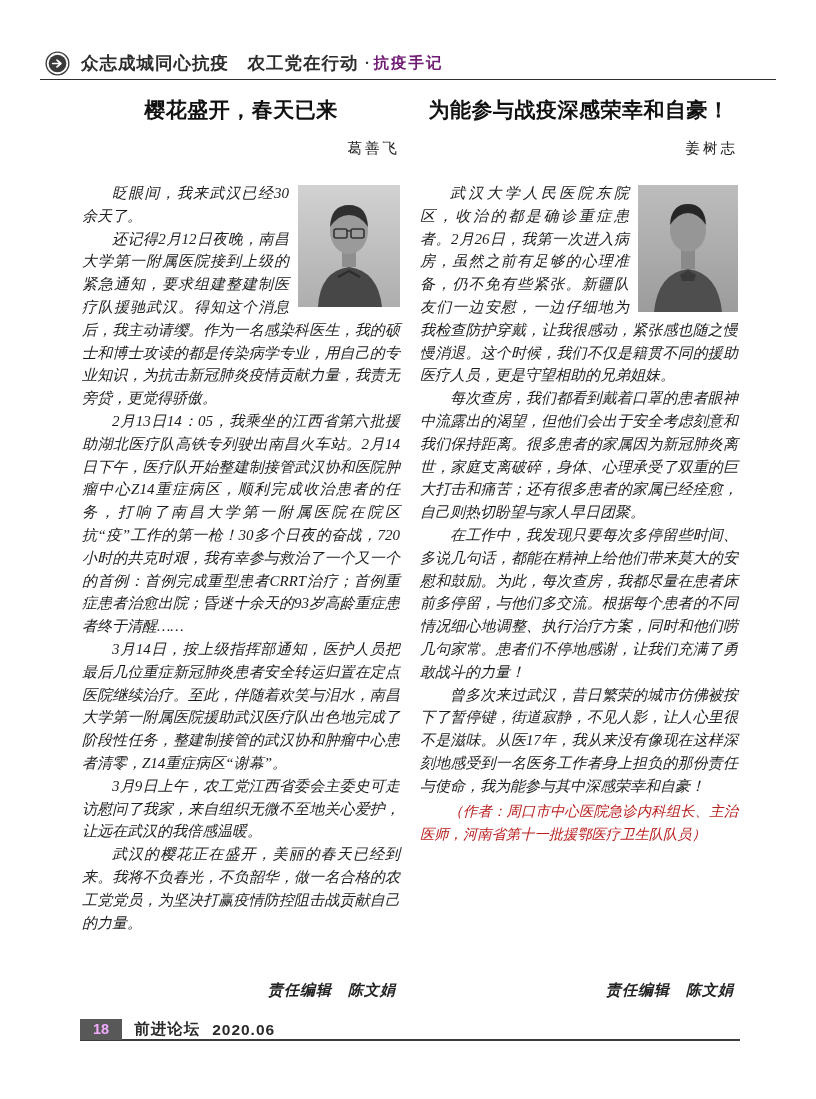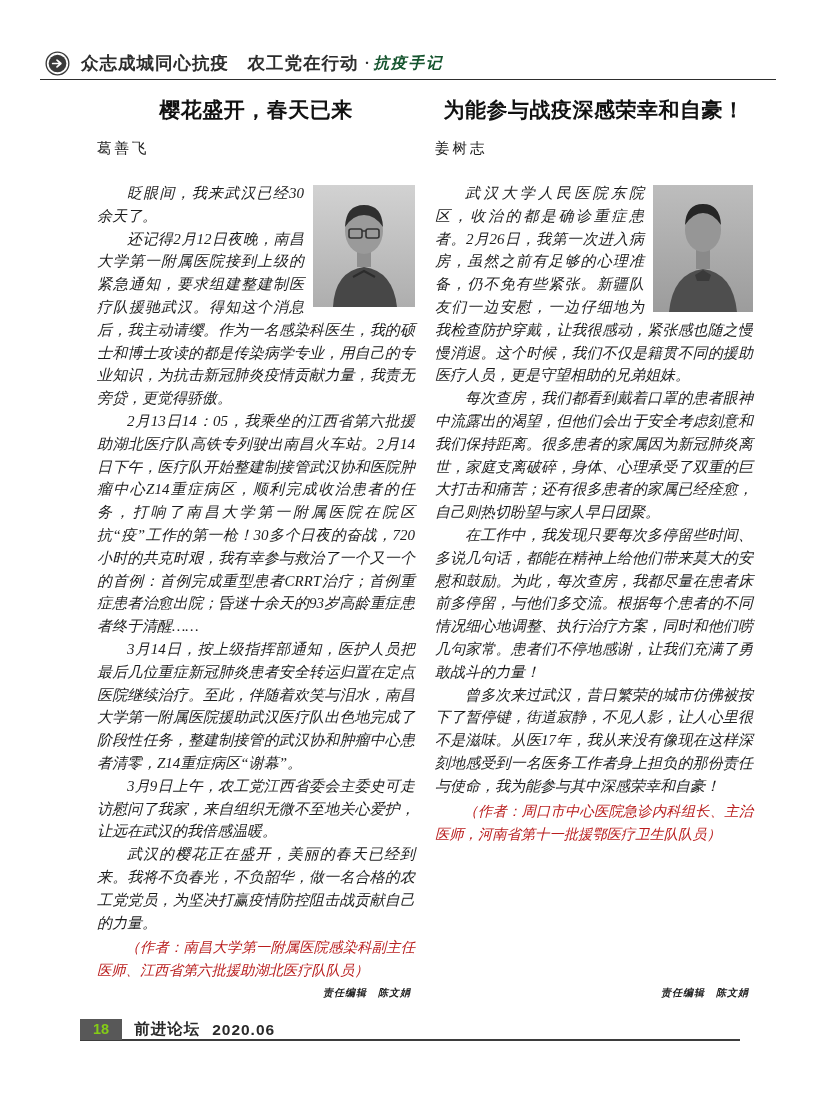--- a/index.html
+++ b/index.html
@@ -11,53 +11,53 @@
   
   .header { position:absolute; top:48px; left:45px; right:57px; height:30px;
             display:flex; align-items:center; }
   .go-icon { width:25px; height:25px; flex:0 0 auto; margin-right:11px; }
   .header-title {
     font-family:"Liberation Sans", sans-serif; font-weight:bold;
     font-size:17.5px; color:#2d2d2d; letter-spacing:1px; white-space:pre;
   }
   .header-sep { font-family:"Liberation Serif", serif; font-weight:bold;
     font-size:15px; color:#2d2d2d; margin:0 4px 0 6px; }
-  .header-sub { font-family:"Liberation Serif", serif; font-style:italic;
-    font-weight:bold; font-size:15.5px; color:#14532d; letter-spacing:2px; }
+  .header-sub { font-family:"Liberation Serif", serif; 
+    font-weight:bold; font-size:15.5px; color:#701a75; letter-spacing:2px; }
   .header-rule { position:absolute; top:79px; left:40px; width:736px;
     border-top:1.6px solid #2e2e2e; height:0; }
 
   
-  .columns { position:absolute; top:90px; left:97px; width:656px;
+  .columns { position:absolute; top:90px; left:82px; width:656px;
     display:flex; justify-content:space-between; }
   .column { width:318px; height:910px; position:relative; }
   .article-title {
     font-family:"Liberation Sans", sans-serif; font-weight:bold;
     font-size:21px; color:#111; text-align:center; margin:6px 0 0 0;
     letter-spacing:0.5px;
   }
-  .byline { text-align:left; font-size:14.5px; color:#222;
+  .byline { text-align:right; font-size:14.5px; color:#222;
     margin-top:15px; letter-spacing:3px; }
   .article-body { margin-top:24px; font-size:15px; line-height:22.8px;
     text-align:justify; color:#1c1c1c; }
   .article-body .para { margin:0; text-indent:2em;font-style:italic; }
   figure.photo { float:right; margin:3px 0 5px 9px; padding:0; }
   .photo svg { display:block; }
   .author-note { font-style:italic; font-size:14.3px; line-height:23px;
     text-indent:2em; text-align:justify; margin:2px 0 0 0; color:#b91c1c; }
   .editor-line { position:absolute; bottom:0; right:4px; margin:0;
-    font-style:italic; font-weight:bold; font-size:10px; color:#222;
+    font-style:italic; font-weight:bold; font-size:15px; color:#222;
     letter-spacing:1px; white-space:pre; }
 
   
   .footer { position:absolute; top:1019px; left:80px; width:660px; height:21px; }
   .footer-rule { position:absolute; left:0; bottom:-1px; width:660px;
     border-top:2px solid #3d3d3d; height:0; }
   .footer-row { position:relative; display:flex; align-items:center; height:21px; }
-  .pagenum-box { background:#585858; color:#84cc16;
+  .pagenum-box { background:#585858; color:#f0abfc;
     font-family:"Liberation Sans", sans-serif; font-weight:bold;
     font-size:14.5px; padding:1px 13px 2px 13px; line-height:18px; }
   .journal-name, .issue-date {
     font-family:"Liberation Sans", sans-serif; font-weight:bold;
     font-size:15.5px; color:#2a2a2a; margin-left:12px; letter-spacing:1px; }
 </style>
 </head>
 <body>
 
 <div class="page">
@@ -103,21 +103,20 @@
         </figure>
         <div>
             <p class="para">眨眼间，我来武汉已经30余天了。</p>
             <p class="para">还记得2月12日夜晚，南昌大学第一附属医院接到上级的紧急通知，要求组建整建制医疗队援驰武汉。得知这个消息后，我主动请缨。作为一名感染科医生，我的硕士和博士攻读的都是传染病学专业，用自己的专业知识，为抗击新冠肺炎疫情贡献力量，我责无旁贷，更觉得骄傲。</p>
             <p class="para">2月13日14：05，我乘坐的江西省第六批援助湖北医疗队高铁专列驶出南昌火车站。2月14日下午，医疗队开始整建制接管武汉协和医院肿瘤中心Z14重症病区，顺利完成收治患者的任务，打响了南昌大学第一附属医院在院区抗“疫”工作的第一枪！30多个日夜的奋战，720小时的共克时艰，我有幸参与救治了一个又一个的首例：首例完成重型患者CRRT治疗；首例重症患者治愈出院；昏迷十余天的93岁高龄重症患者终于清醒……</p>
             <p class="para">3月14日，按上级指挥部通知，医护人员把最后几位重症新冠肺炎患者安全转运归置在定点医院继续治疗。至此，伴随着欢笑与泪水，南昌大学第一附属医院援助武汉医疗队出色地完成了阶段性任务，整建制接管的武汉协和肿瘤中心患者清零，Z14重症病区“谢幕”。</p>
             <p class="para">3月9日上午，农工党江西省委会主委史可走访慰问了我家，来自组织无微不至地关心爱护，让远在武汉的我倍感温暖。</p>
             <p class="para">武汉的樱花正在盛开，美丽的春天已经到来。我将不负春光，不负韶华，做一名合格的农工党党员，为坚决打赢疫情防控阻击战贡献自己的力量。</p>
           </div>
       </div>
-      <p class="author-note">（作者：南昌大学第一附属医院感染科副主任医师、江西省第六批援助湖北医疗队队员）</p>
       <p class="editor-line">责任编辑　陈文娟</p>
     </section>
 
     <section class="column">
       <h1 class="article-title">为能参与战疫深感荣幸和自豪！</h1>
       <div class="byline">姜树志</div>
       <div class="article-body">
         <figure class="photo">
           <svg width="100" height="127" viewBox="0 0 100 127">
             <defs>

